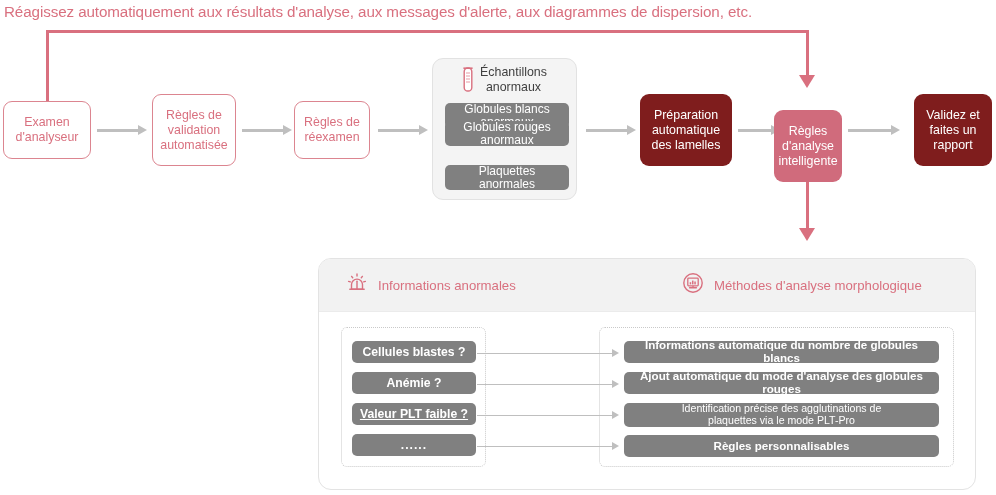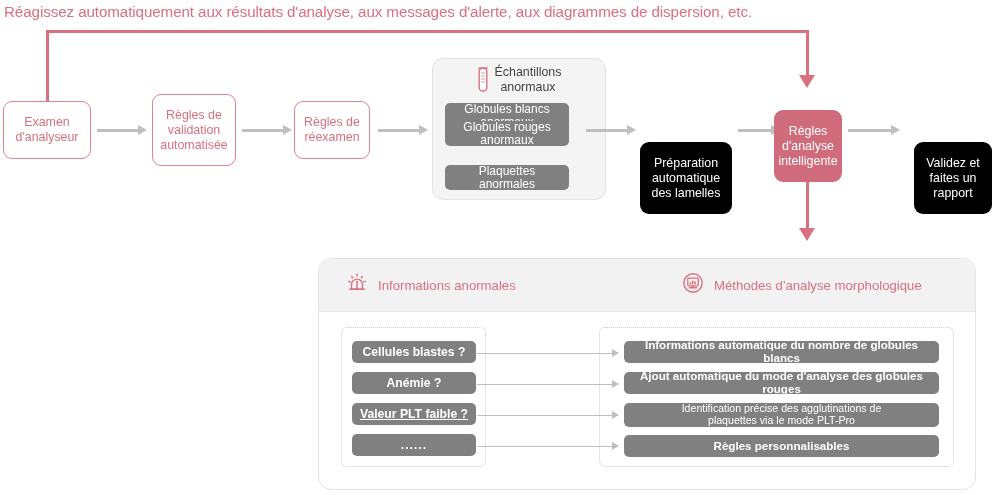--- a/index.html
+++ b/index.html
@@ -23,21 +23,21 @@
   .fbox{
     position:absolute;box-sizing:border-box;
     display:flex;align-items:center;justify-content:center;
     text-align:center;border-radius:9px;
     font-size:12.4px;line-height:15px;
   }
   .fbox.outline{
     background:#ffffff;border:1.6px solid #dc8590;color:#d9707f;
   }
   .fbox.grey{
-    background:#000000;color:#ffffff;border:none;margin-top:48px;
+    background:#7f1d1d;color:#ffffff;border:none;
   }
   .fbox.pink{
     background:#d06b7c;color:#ffffff;border:none;
   }
 
   
   .samples{
     position:absolute;box-sizing:border-box;
     background:#f4f4f4;border:1.4px solid #e2e2e2;border-radius:11px;
   }
@@ -139,21 +139,21 @@
   <div class="fbox outline" style="left:294px;top:101px;width:76px;height:58px;">
     <span style="white-space:pre-line;">Règles de
 réexamen</span>
   </div>
 
   <div class="garrow" style="left:378px;top:125px;width:50px;">
     <div class="shaft" style="width:41px;"></div>
       <div class="head" style="left:41px;"></div>
   </div>
 
-  <div class="samples" style="left:432px;top:58px;width:174px;height:142px;">
+  <div class="samples" style="left:432px;top:58px;width:145px;height:142px;">
     <div class="samples-head">
       <span class="tube-icon">
         <svg width="12" height="26" viewBox="0 0 12 26">
           <rect x="2.2" y="1" width="7.6" height="23" rx="3.6" ry="3.6" fill="#ffffff" stroke="#d9707f" stroke-width="1.4"></rect>
           <line x1="1.4" y1="1.2" x2="10.6" y2="1.2" stroke="#d9707f" stroke-width="1.6"></line>
           <line x1="4" y1="6" x2="8" y2="6" stroke="#e79aa5" stroke-width="1"></line>
           <line x1="4" y1="9" x2="8" y2="9" stroke="#e79aa5" stroke-width="1"></line>
           <line x1="4" y1="12" x2="8" y2="12" stroke="#e79aa5" stroke-width="1"></line>
           <line x1="4" y1="15" x2="8" y2="15" stroke="#e79aa5" stroke-width="1"></line>
         </svg>

